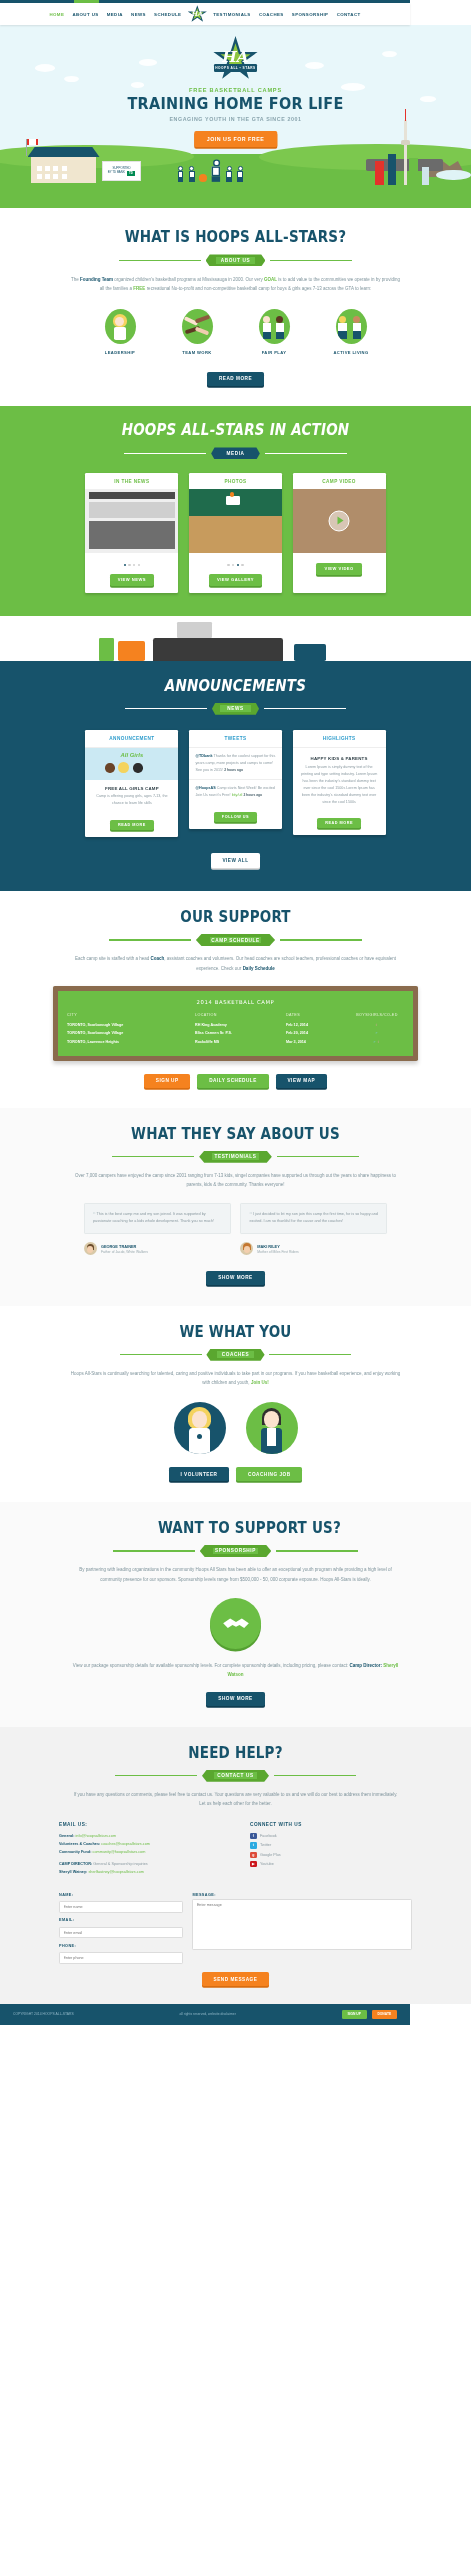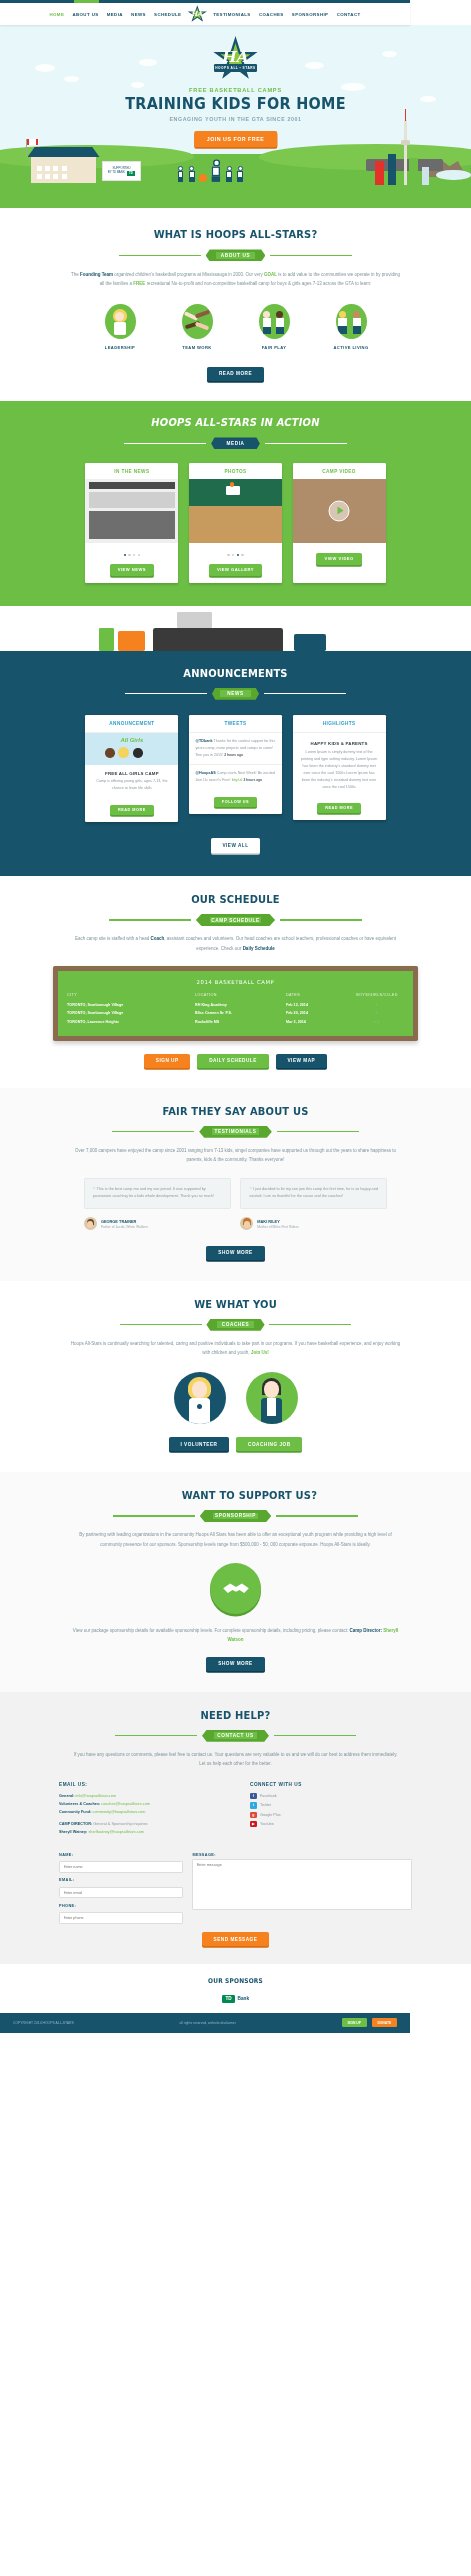--- a/index.html
+++ b/index.html
@@ -78,21 +78,21 @@
   .player .legs { width:5.9px;height:4.1px;background:#17536b;margin:0 auto;}
   .player.big { width:10.6px; transform:scale(1.4); transform-origin:bottom;}
   .ball { width:7.7px;height:7.7px;border-radius:50%;background:#f5821f;align-self:flex-end;margin-bottom:0.6px;}
   .court { position:absolute; bottom:37px; right:28px; width:77px; height:11.8px; background:#6b6b6b;
       border-radius:1.8px; z-index:2;}
   .pond { position:absolute; bottom:28px; right:0px; width:35px; height:10.6px; background:#dff3f6;
       border-radius:50%; z-index:2;}
 
   
   section { width:471px; position:relative; }
-  .sec-title { text-align:center; font-size:11px; font-weight:bold; letter-spacing:0.2px;
+  .sec-title { text-align:center; font-size:15px; font-weight:bold; letter-spacing:0.2px;
      font-family:"DejaVu Sans", sans-serif; font-stretch:condensed; }
   .ribbon-row { display:flex; align-items:center; justify-content:center; gap:4.7px; margin:8.2px 0 0;}
   .ribbon-row .line { width:82px; height:1.2px; }
   .chip { position:relative; padding:3.5px 15.3px; font-size:4.7px; font-weight:bold; letter-spacing:0.6px;
      color:#fff; clip-path:polygon(7% 0,93% 0,100% 50%,93% 100%,7% 100%,0 50%); }
   .chip.green { background:#5aa72f; }
   .chip.green .inner { background:#6cbe45; }
   .chip.blue { background:#17536b; }
   .chip .inner { position:absolute; left:18%; right:18%; top:22%; bottom:22%; }
   .chip span { position:relative; z-index:2; }
@@ -129,21 +129,21 @@
   .mcard .dots i { display:inline-block; width:2.4px;height:2.4px;border-radius:50%;background:#cfcfcf;margin:0 1.2px;}
   .mcard .dots i.on { background:#17536b; }
   .mcard .foot { text-align:center; padding:2.4px 0 7px; }
   .mcard .foot .btn { font-size:4.1px; padding:3.5px 8.2px; }
 
   
   .deskband { height:45px; background:#fff; position:relative; overflow:hidden; }
 
   
   .ann { background:#17536b; padding:15.3px 0 23.6px; }
-  .ann .sec-title { color:#fff; }
+  .ann .sec-title { color:#fff;font-style:italic; }
   .ann .ribbon-row .line { background:#fff; }
   .acard { width:93px; background:#fff; border-radius:1.2px; box-shadow:0 1.2px 2.9px rgba(0,0,0,.2); }
   .acard .head { text-align:center; font-size:4.7px; font-weight:bold; color:#2e9ccc; padding:5.9px 0;
       border-bottom:0.6px solid #eee; letter-spacing:0.4px;}
   .acard .pic { height:32px; background:#cbe9f3; position:relative; overflow:hidden; }
   .acard h6 { text-align:center; font-size:4.4px; color:#2f3f46; font-weight:bold; padding:5.9px 4.7px 2.4px; letter-spacing:0.2px;}
   .acard p { font-size:3.7px; line-height:1.9; color:#8b9aa1; padding:0 7px 4.7px; text-align:center; }
   .tweet { padding:5.3px 6.5px; border-bottom:0.6px solid #eee; font-size:3.7px; line-height:1.85; color:#8b9aa1; }
   .tweet b.user { color:#17536b; }
   .tweet .lnk { color:#6cbe45; }
@@ -259,21 +259,21 @@
     <div class="cloud" style="right:35px;top:71px;width:16.5px;height:5.9px;"></div>
 
     <div class="logo-big star">
       <div class="s1"></div>
       <div class="s2"></div>
       <div class="mono" style="font-size:15.3px;margin-top:-3.5px;">HA</div>
       <div class="ribbon">HOOPS ALL • STARS</div>
     </div>
 
     <h4>FREE BASKETBALL CAMPS</h4>
-    <h1>TRAINING KIDS FOR HOME</h1>
+    <h1>TRAINING HOME FOR LIFE</h1>
     <h5>ENGAGING YOUTH IN THE GTA SINCE 2001</h5>
     <button class="cta">JOIN US FOR FREE</button>
 
     <div class="ground"></div>
     <div class="mtn"></div>
     <div class="court"></div>
     <div class="pond"></div>
     <div class="cntower"></div>
     <div class="bld" style="right:87px;width:9.4px;height:23.6px;background:#e4322b;"></div>
     <div class="bld" style="right:75px;width:8.2px;height:31px;background:#17536b;"></div>
@@ -483,21 +483,21 @@
         <div class="cfoot"><button class="btn green">READ MORE</button></div>
       </div>
     </div>
 
     <div class="center" style="margin-top:16.5px;">
       <button class="btn white">VIEW ALL</button>
     </div>
   </section>
 
   <section class="sched">
-    <h2 class="sec-title" style="color:#17536b;">OUR SCHEDULE</h2>
+    <h2 class="sec-title" style="color:#17536b;">OUR SUPPORT</h2>
     <div class="ribbon-row">
       <div class="line" style="background:#6cbe45;"></div>
       <div class="chip green">
         <div class="inner"></div>
         <span>CAMP SCHEDULE</span>
       </div>
       <div class="line" style="background:#6cbe45;"></div>
     </div>
     <p class="lead">
       <span>Each camp site is staffed with a head </span><b>Coach</b><span>, assistant coaches and volunteers. Our head coaches are school teachers, professional coaches or have equivalent experience. Check our </span><b>Daily Schedule</b>
@@ -540,21 +540,21 @@
     </div>
 
     <div class="sched-btns">
       <button class="btn orange">SIGN UP</button>
       <button class="btn green">DAILY SCHEDULE</button>
       <button class="btn blue">VIEW MAP</button>
     </div>
   </section>
 
   <section class="testi">
-    <h2 class="sec-title" style="color:#17536b;">FAIR THEY SAY ABOUT US</h2>
+    <h2 class="sec-title" style="color:#17536b;">WHAT THEY SAY ABOUT US</h2>
     <div class="ribbon-row">
       <div class="line" style="background:#6cbe45;"></div>
       <div class="chip green">
         <div class="inner"></div>
         <span>TESTIMONIALS</span>
       </div>
       <div class="line" style="background:#6cbe45;"></div>
     </div>
     <p class="lead">Over 7,000 campers have enjoyed the camp since 2001 ranging from 7-13 kids, singel companies have supported us through out the years to share happiness to parents, kids &amp; the community. Thanks everyone!</p>
 
@@ -719,29 +719,20 @@
       <div class="right">
         <label>MESSAGE:</label>
         <textarea placeholder="Enter message" style=""></textarea>
       </div>
     </div>
     <div class="sendrow">
       <button class="btn orange">SEND MESSAGE</button>
     </div>
   </section>
 
-  <section class="sponsors">
-    <h2 class="sec-title" style="color:#17536b;font-size:6.5px;">OUR SPONSORS</h2>
-    <div class="splogos">
-      <div class="splogo">
-        <span style="background:#008a52;color:#fff;padding:1.8px 3.5px;border-radius:1.2px;">TD</span>
-        <span>Bank</span>
-      </div>
-    </div>
-  </section>
 
   <div class="footer">
     <div>
       <span>COPYRIGHT 2014 HOOPS ALL-STARS</span>
     </div>
     <div style="flex:1;text-align:center;">
       <span>all rights reserved, website disclaimer</span>
     </div>
     <div class="right">
       <span class="fbtn">SIGN UP</span>

